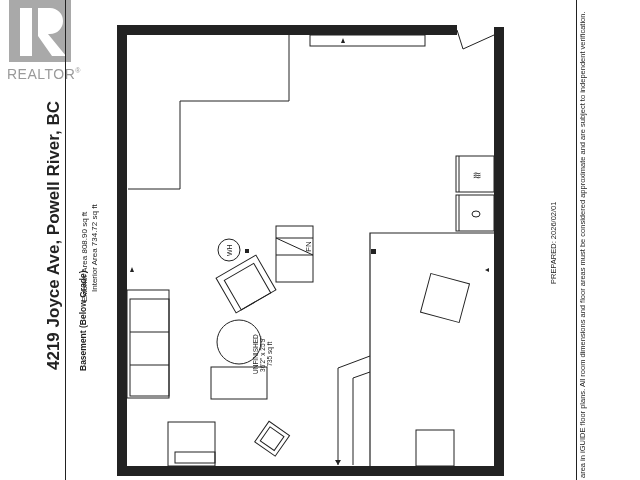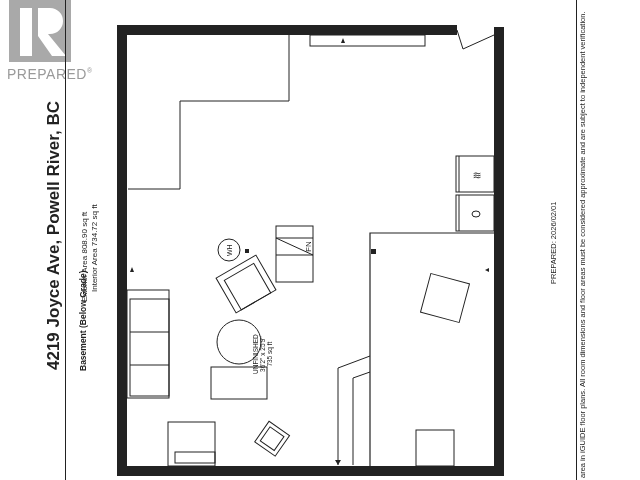--- a/index.html
+++ b/index.html
@@ -21,21 +21,21 @@
 </head>
 <body>
 
 <div class="logo">
   <div class="logo-box">
     <svg width="62" height="62" viewBox="0 0 62 62">
       <rect x="11" y="8" width="12" height="48" fill="#fff"></rect>
       <path d="M29 8 h12 a12 12 0 0 1 0 26 h-2 l18 22 h-14 l-14 -20 z" fill="#fff"></path>
     </svg>
   </div>
-  <div class="logo-text"><span>PREPARED</span><sup style="font-size:7px">®</sup></div>
+  <div class="logo-text"><span>REALTOR</span><sup style="font-size:7px">®</sup></div>
 </div>
 
 <div class="vline" style="left:65px"></div>
 <div class="vline" style="left:576px"></div>
 
 <div class="rot-left title">4219 Joyce Ave, Powell River, BC</div>
 <div class="rot-left sub1">Basement (Below Grade)</div>
 <div class="rot-left sub2">Exterior Area 808.90 sq ft</div>
 <div class="rot-left sub3">Interior Area 734.72 sq ft</div>
 <div class="rot-left prep">PREPARED: 2026/02/01</div>

